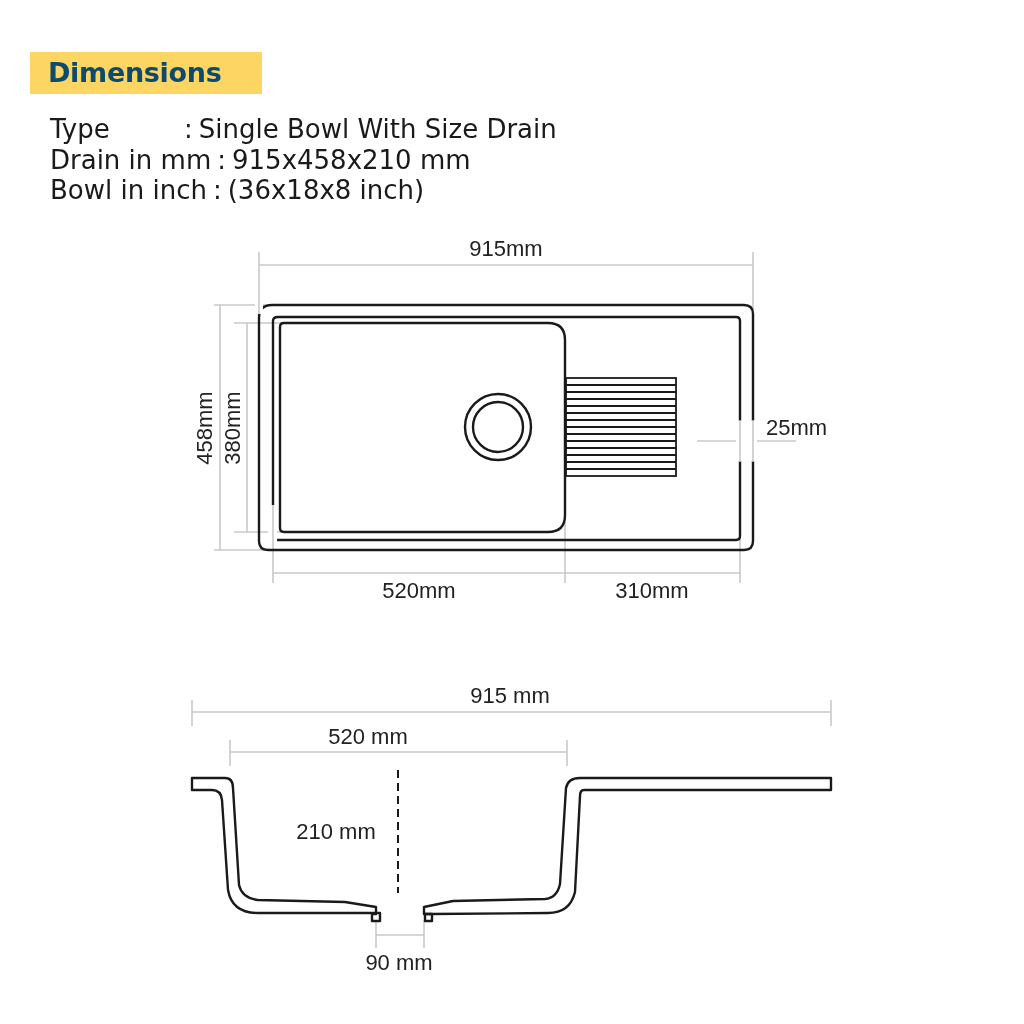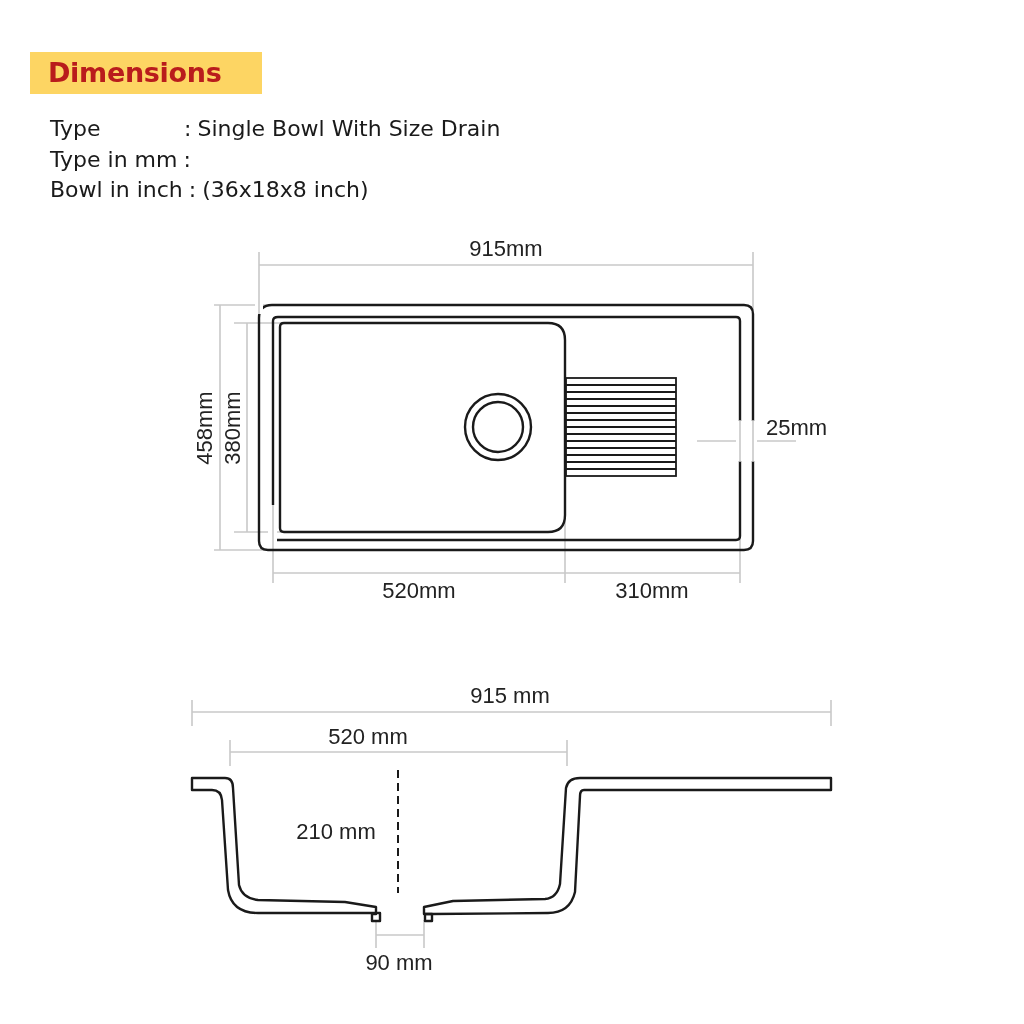--- a/index.html
+++ b/index.html
@@ -1,19 +1,19 @@
 <!DOCTYPE html>
 <html><head>
 <meta charset="utf-8">
 <style>
   html, body { margin:0; padding:0; background:#ffffff; }
   body { width:1024px; height:1024px; position:relative; overflow:hidden; font-family:"DejaVu Sans", sans-serif; color:#111; }
   .banner { position:absolute; left:30px; top:52px; width:232px; height:42px; background:#FDD563; }
-  .banner-text { position:absolute; left:18px; top:5px; font-size:27px; font-weight:bold; color:#b91c1c; font-family:"DejaVu Sans", sans-serif; letter-spacing:-0.3px; }
-  .specs { position:absolute; left:50px; top:114px; font-size:22px; line-height:30.5px; color:#1a1a1a; }
+  .banner-text { position:absolute; left:18px; top:5px; font-size:27px; font-weight:bold; color:#0c4a6e; font-family:"DejaVu Sans", sans-serif; letter-spacing:-0.3px; }
+  .specs { position:absolute; left:50px; top:114px; font-size:26px; line-height:30.5px; color:#1a1a1a; }
   .spec-row { display:flex; white-space:nowrap; }
   .spec-label { display:inline-block; width:134px; }
   .spec-label.wide { width:auto; margin-right:6px; }
   .spec-sep { margin-right:6px; }
   svg { position:absolute; left:0; top:0; }
   .dim-text { font-family:"Liberation Sans", sans-serif; font-size:22px; fill:#222; }
 </style>
 </head>
 <body>
 
@@ -21,22 +21,23 @@
   <span class="banner-text">Dimensions</span>
 </div>
 
 <div class="specs">
   <div class="spec-row">
     <span class="spec-label">Type</span>
     <span class="spec-sep">:</span>
     <span>Single Bowl With Size Drain</span>
   </div>
   <div class="spec-row">
-    <span class="spec-label wide">Type in mm</span>
+    <span class="spec-label wide">Drain in mm</span>
     <span class="spec-sep">:</span>
+    <span>915x458x210 mm</span>
   </div>
   <div class="spec-row">
     <span class="spec-label wide">Bowl in inch</span>
     <span class="spec-sep">:</span>
     <span>(36x18x8 inch)</span>
   </div>
 </div>
 
 <svg width="1024" height="1024" viewBox="0 0 1024 1024">
 

